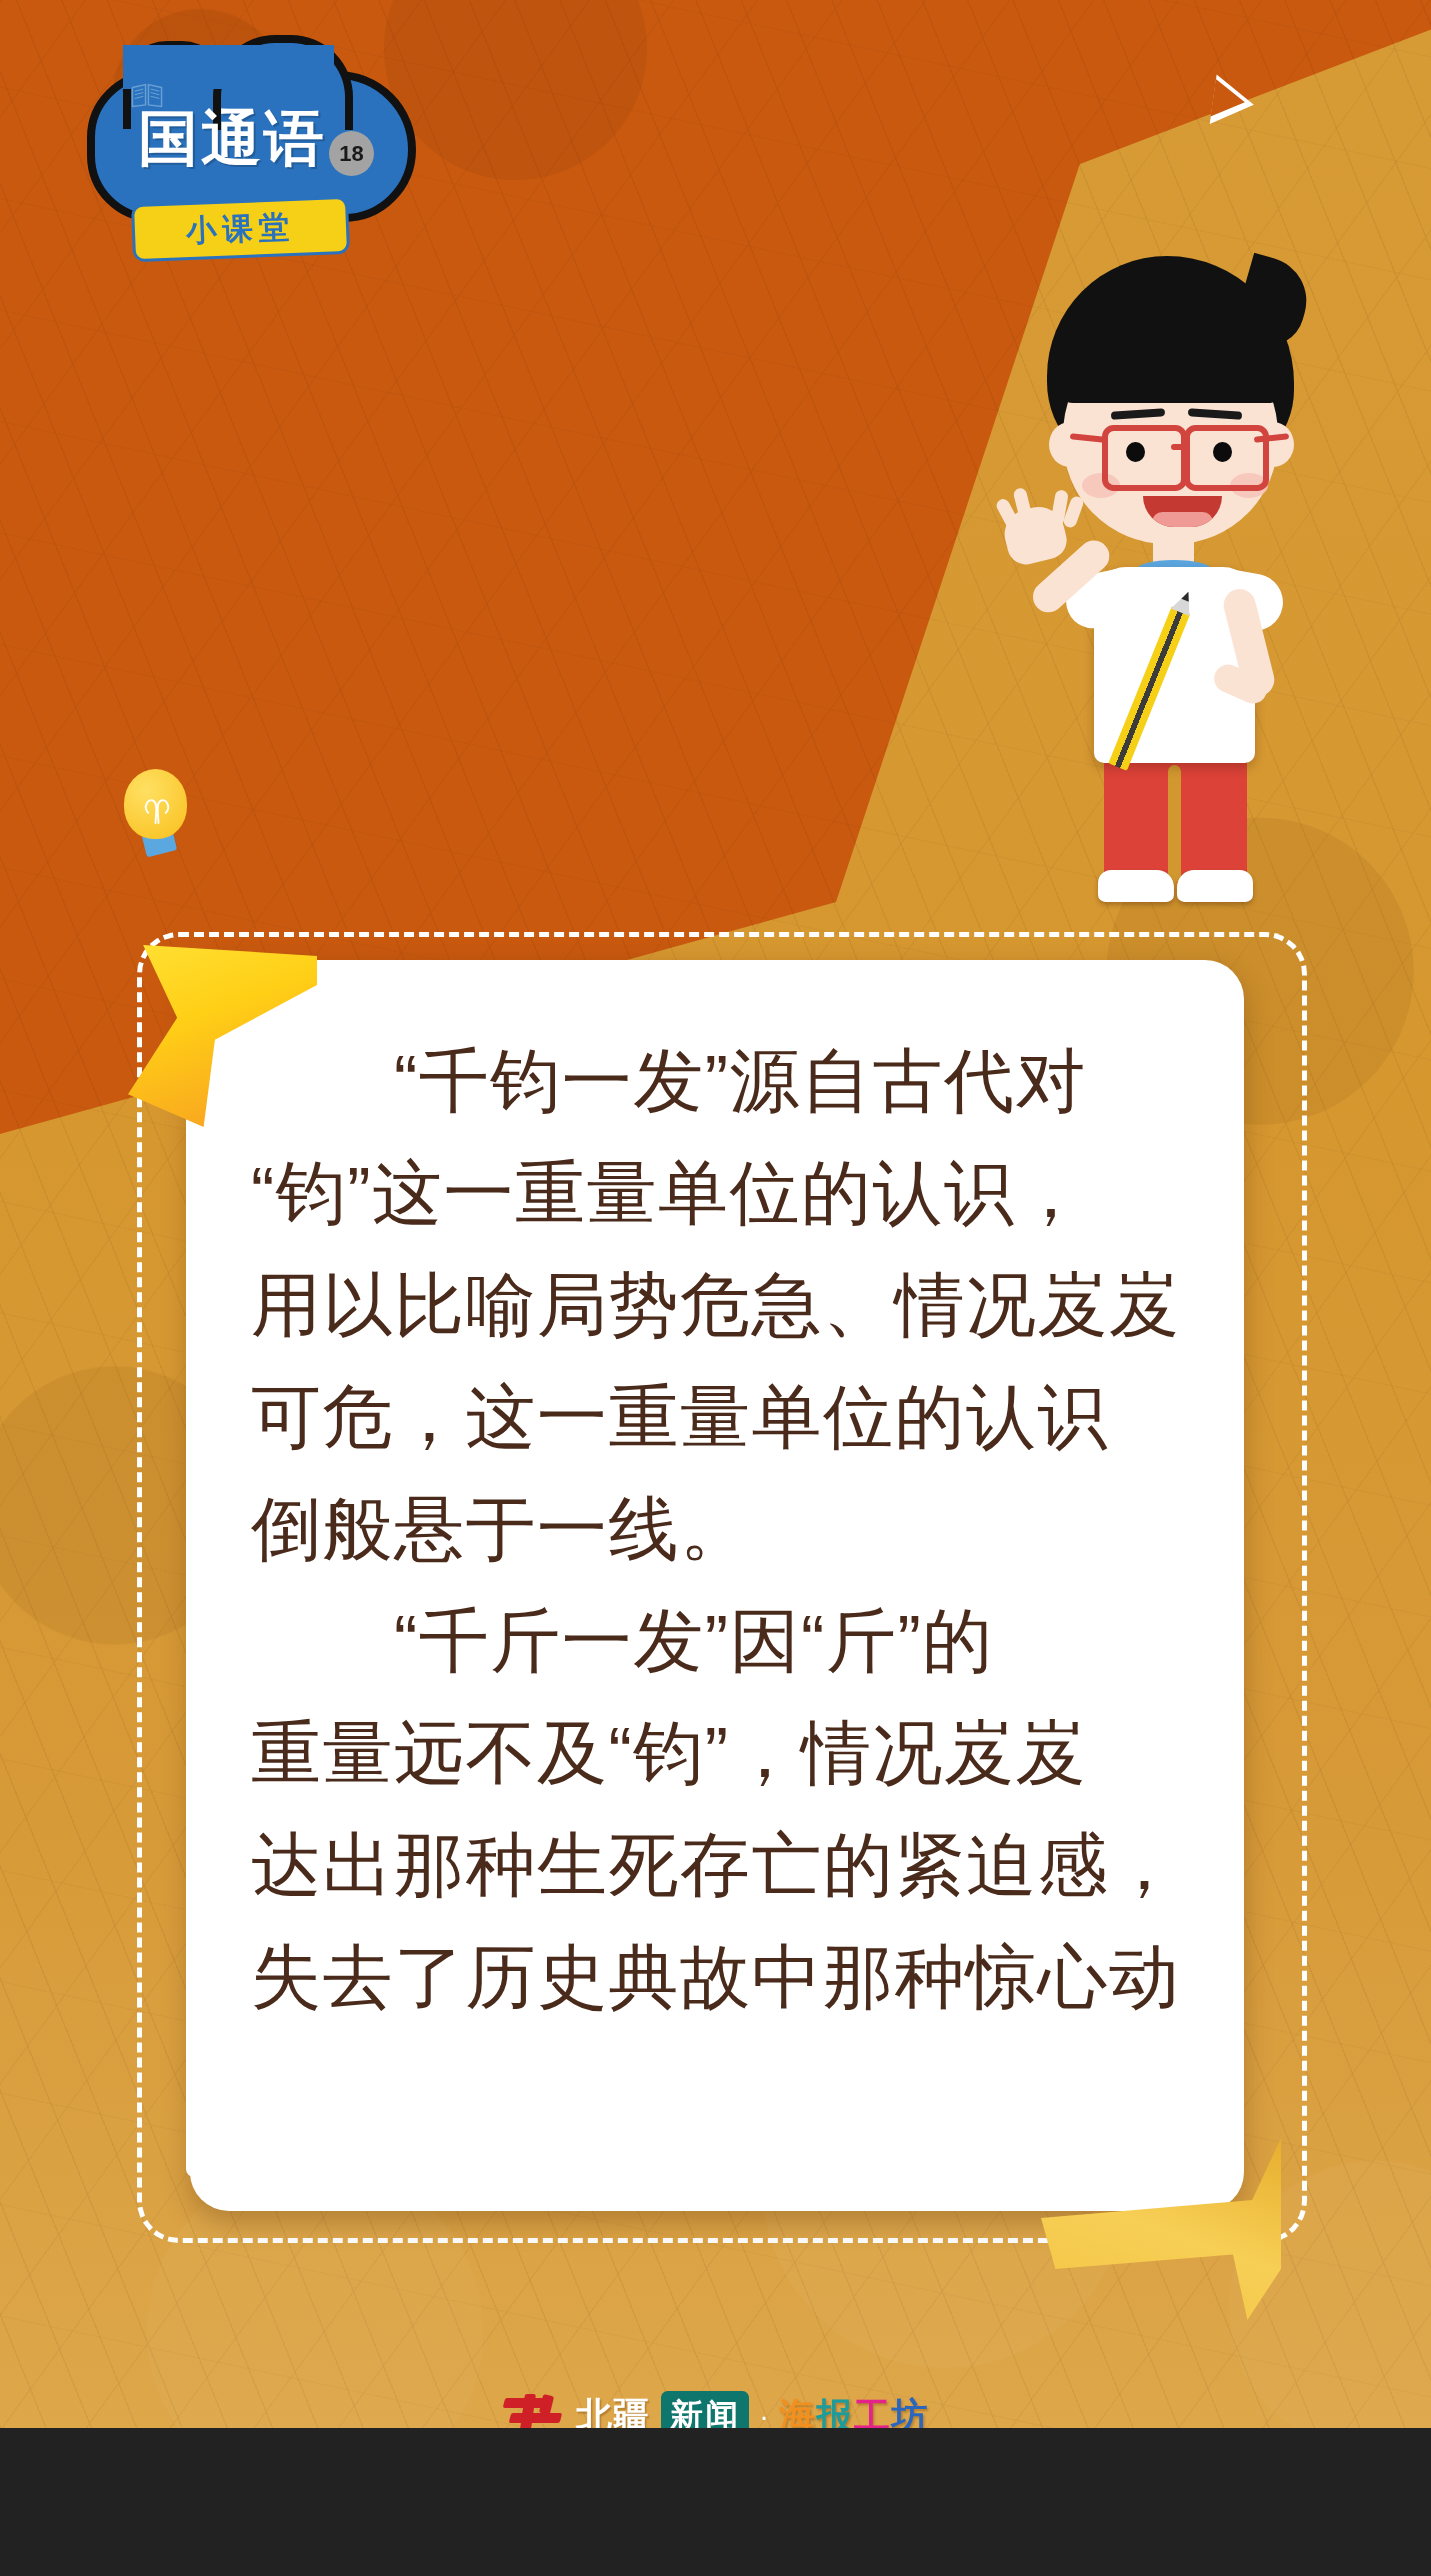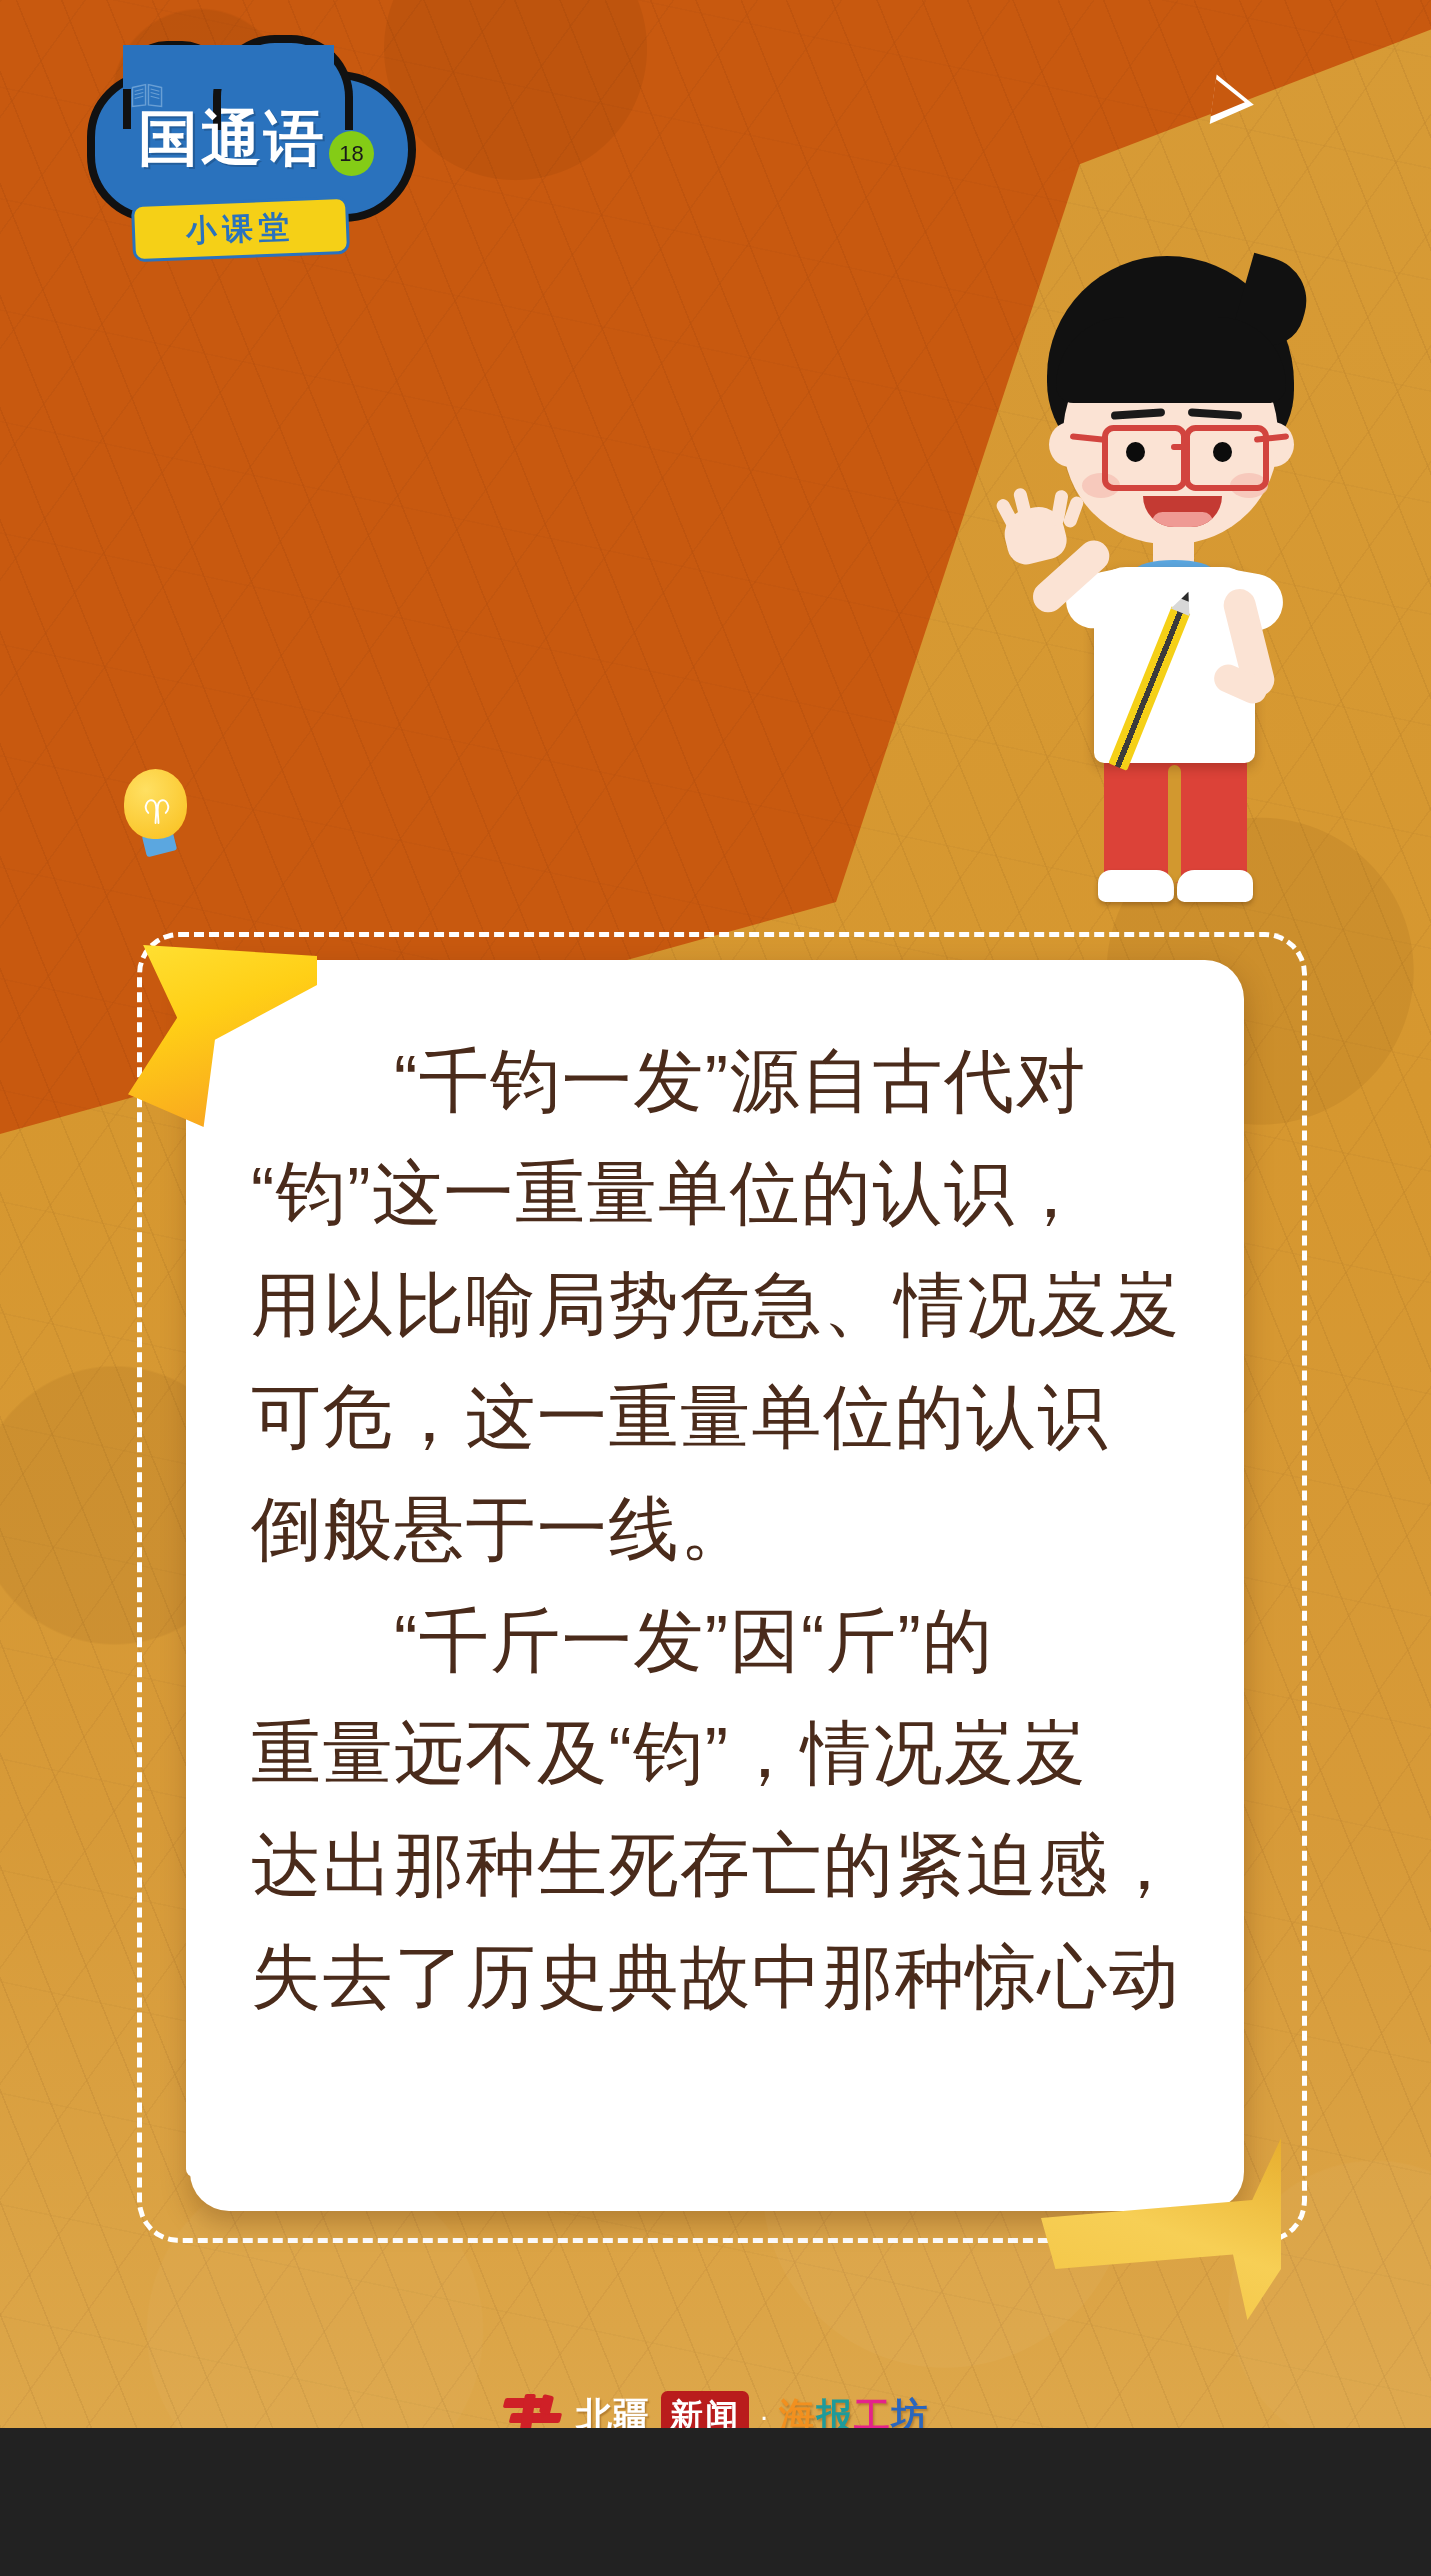--- a/index.html
+++ b/index.html
@@ -42,21 +42,21 @@
   .logo-cloud:before{content:"";position:absolute;left:28px;top:-38px;width:87px;height:80px;
     background:#2a72bd;border:8px solid #111;border-radius:44px 44px 0 0;border-bottom:none;}
   .logo-cloud:after{content:"";position:absolute;left:118px;top:-44px;width:124px;height:87px;
     background:#2a72bd;border:8px solid #111;border-radius:62px 62px 0 0;border-bottom:none;}
   .logo-cloud-mask{position:absolute;left:36px;top:-26px;width:211px;height:44px;background:#2a72bd;}
   .logo-book{position:absolute;left:44px;top:11.6px;width:32px;height:25px;opacity:.55;}
   .logo-main{position:absolute;left:51px;top:38px;font-size:60px;line-height:60px;
     font-weight:bold;color:#fff;letter-spacing:2.9px;
     text-shadow:2.2px 2.2px 0 rgba(0,0,0,.18);}
   .logo-badge{position:absolute;left:242px;top:60px;width:45px;height:45px;border-radius:50%;
-    background:#84cc16;color:#1a1a1a;font-size:22px;font-weight:normal;
+    background:#a3a3a3;color:#1a1a1a;font-size:22px;font-weight:bold;
     display:flex;align-items:center;justify-content:center;}
   .logo-ribbon{position:absolute;left:45px;top:129px;width:211px;height:52px;
     background:#f5d017;border:3.6px solid #2a72bd;border-radius:11.6px;
     display:flex;align-items:center;justify-content:center;transform:rotate(-2.2deg);}
   .logo-ribbon span{color:#2a72bd;font-size:30.5px;font-weight:bold;letter-spacing:5.8px;}
 
   
   .play-tri{position:absolute;left:1213px;top:77px;width:0;height:0;
     transform:rotate(8deg);
     border-left:41px solid #fff;border-top:25px solid transparent;border-bottom:25px solid transparent;}
@@ -169,21 +169,21 @@
   
   .footer{position:absolute;left:0;top:2376px;width:100%;height:80px;
     display:flex;align-items:center;justify-content:center;gap:10.2px;}
   .flag-mark{width:63px;height:45px;position:relative;}
   .flag-mark .s1{position:absolute;left:1.5px;top:4.4px;width:41px;height:9.5px;background:#cf2027;border-radius:2.2px;transform:skewX(-14deg);}
   .flag-mark .s2{position:absolute;left:7.3px;top:19px;width:51px;height:9.5px;background:#cf2027;border-radius:2.2px;transform:skewX(-14deg);}
   .flag-mark .s3{position:absolute;left:19px;top:0px;width:11px;height:42px;background:#cf2027;border-radius:2.2px;transform:skewX(-8deg);}
   .flag-mark .s4{position:absolute;left:38px;top:1.5px;width:11px;height:19px;background:#cf2027;border-radius:2.2px;transform:rotate(14deg);}
   .ft-brand{font-size:36px;font-weight:bold;color:#fff;font-family:"DejaVu Serif",serif;letter-spacing:1.5px;
     text-shadow:1.5px 1.5px 1.5px rgba(110,55,0,.35);}
-  .ft-news{font-size:33px;font-weight:bold;color:#fff;background:#b91c1c;border-radius:6.5px;
+  .ft-news{font-size:33px;font-weight:bold;color:#fff;background:#0f766e;border-radius:6.5px;
     padding:2.9px 8.7px;letter-spacing:2.2px;}
   .ft-dot{font-size:29px;color:#fff;}
   .ft-studio{font-size:36px;font-weight:bold;letter-spacing:1.5px;
     text-shadow:1.5px 1.5px 2.2px rgba(110,55,0,.35);font-family:Liberation Sans, sans-serif;}
   .ft-studio .c1{color:#f2901f;}
   .ft-studio .c2{color:#1e9b9b;}
   .ft-studio .c3{color:#e5228c;}
   .ft-studio .c4{color:#2a66bd;}
 </style>
 </head>

